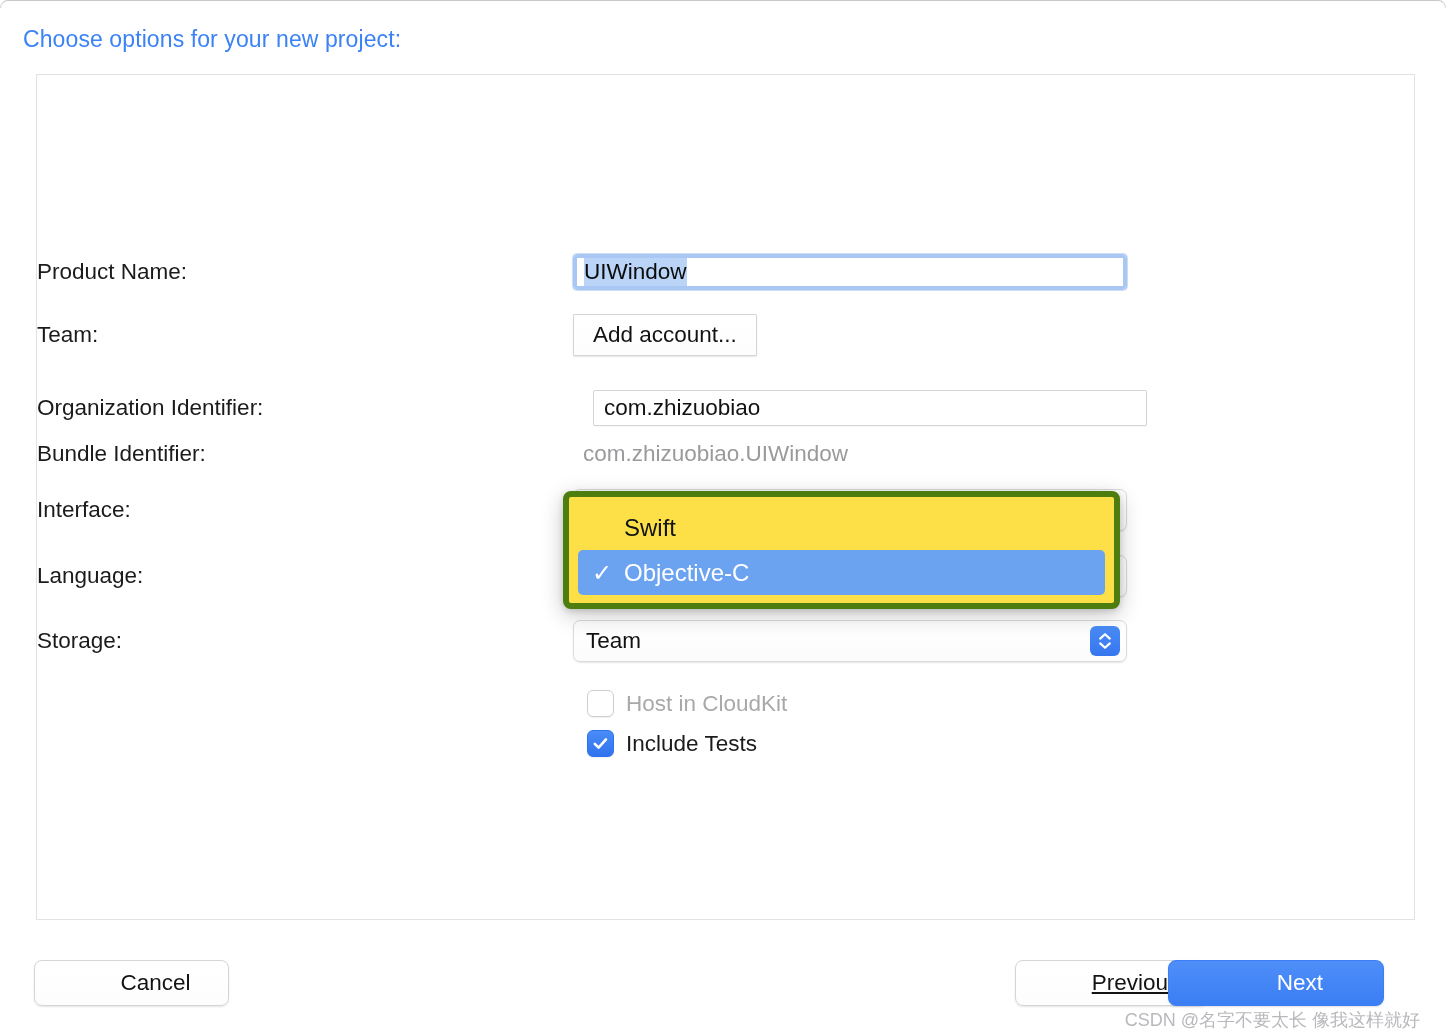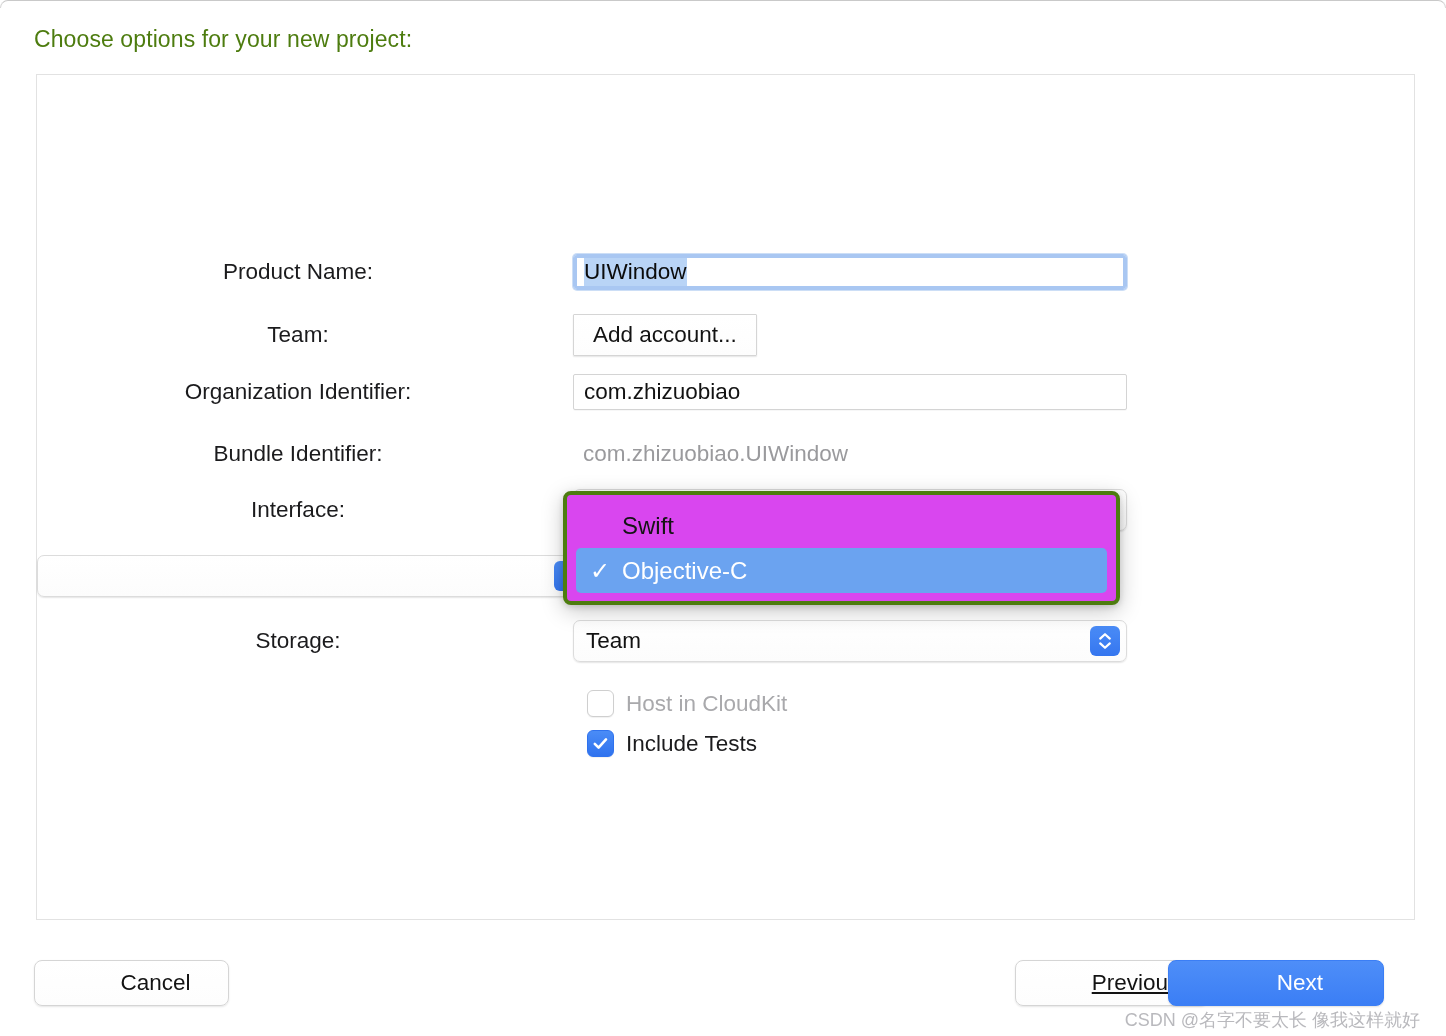--- a/index.html
+++ b/index.html
@@ -27,25 +27,25 @@
     background: #ffffff;
     border-top-left-radius: 11px;
     border-top-right-radius: 11px;
     border-top: 1px solid #c9c9c9;
     border-left: 1px solid #d8d8d8;
     border-right: 1px solid #d8d8d8;
   }
 
   .prompt-title {
     position: absolute;
-    left: 34px;
+    left: 23px;
     top: 26px;
     font-size: 23px;
     letter-spacing: 0.1px;
-    color: #4d7c0f;
+    color: #3b82f6;
     white-space: nowrap;
   }
 
   .panel {
     position: absolute;
     left: 36px;
     top: 74px;
     width: 1379px;
     height: 846px;
     border: 1px solid #e2e2e2;
@@ -63,21 +63,21 @@
   .row {
     position: absolute;
     left: 0;
     height: 42px;
     display: flex;
     align-items: center;
   }
 
   .row-label {
     width: 536px;
-    text-align: center;
+    text-align: left;
     padding-right: 14px;
     font-size: 22.5px;
     color: #1b1b1d;
     white-space: nowrap;
   }
 
   .row-control { display: flex; align-items: center; }
 
   
   .textfield {
@@ -198,23 +198,23 @@
   }
 
   .check-label.disabled { color: #a9a9ac; }
 
   
   .menu-popup {
     position: absolute;
     left: 563px;
     top: 491px;
     width: 557px;
-    background: #d946ef;
+    background: #fde047;
     border-radius: 8px;
-    border: 4px solid #4d7c0f;
+    border: 6px solid #4d7c0f;
     box-shadow: 0 6px 22px rgba(0,0,0,0.22), 0 2px 6px rgba(0,0,0,0.14);
     padding: 8px 0;
     z-index: 50;
   }
 
   .menu-item {
     height: 45px;
     display: flex;
     align-items: center;
     font-size: 24px;
@@ -306,21 +306,21 @@
       </div>
     </div>
 
     <div class="row" style="top:239px;">
       <div class="row-label">Team:</div>
       <div class="row-control">
         <button class="pushbutton">Add account...</button>
       </div>
     </div>
 
-    <div class="row" style="top:296px;">
+    <div class="row" style="top:312px;gap:20px;">
       <div class="row-label">Organization Identifier:</div>
       <div class="row-control">
         <div class="textfield">
           <span>com.zhizuobiao</span>
         </div>
       </div>
     </div>
 
     <div class="row" style="top:358px;">
       <div class="row-label">Bundle Identifier:</div>
@@ -338,20 +338,21 @@
             <svg width="16" height="22" viewBox="0 0 16 22" aria-hidden="true">
               <path d="M3.2 8.6 L8 4.2 L12.8 8.6" fill="none" stroke="#fff" stroke-width="2.2" stroke-linecap="round" stroke-linejoin="round"></path>
               <path d="M3.2 13.4 L8 17.8 L12.8 13.4" fill="none" stroke="#fff" stroke-width="2.2" stroke-linecap="round" stroke-linejoin="round"></path>
             </svg>
           </span>
         </div>
       </div>
     </div>
 
     <div class="row" style="top:480px;">
+      <div class="row-label">Language:</div>
       <div class="row-control">
         <div class="popupbutton">
           <span class="popup-value"></span>
           <span class="stepper">
             <svg width="16" height="22" viewBox="0 0 16 22" aria-hidden="true">
               <path d="M3.2 8.6 L8 4.2 L12.8 8.6" fill="none" stroke="#fff" stroke-width="2.2" stroke-linecap="round" stroke-linejoin="round"></path>
               <path d="M3.2 13.4 L8 17.8 L12.8 13.4" fill="none" stroke="#fff" stroke-width="2.2" stroke-linecap="round" stroke-linejoin="round"></path>
             </svg>
           </span>
         </div>

